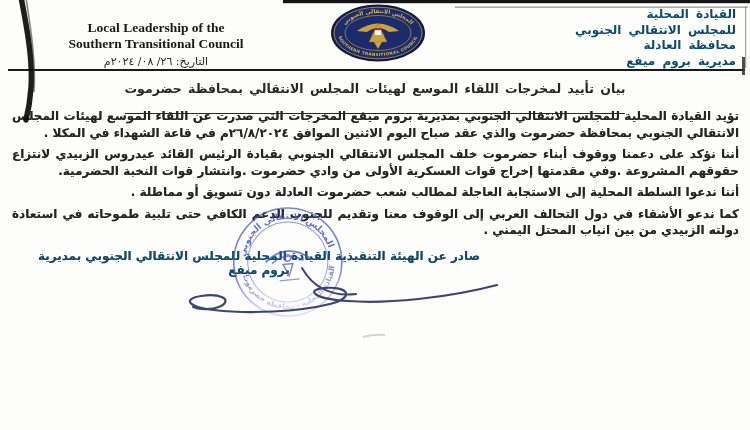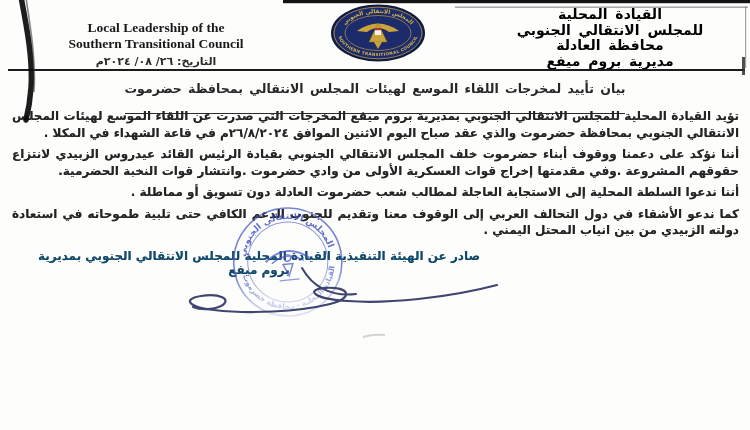--- a/index.html
+++ b/index.html
@@ -8,27 +8,27 @@
     background:#fdfdfc; font-family:"DejaVu Sans", sans-serif;
   }
   
   .lh-left{
     position:absolute; top:20px; left:20px; width:272px; text-align:center;
     font-family:"Liberation Serif", serif; font-weight:bold;
     font-size:13.5px; line-height:15.5px; color:#181818;
   }
   .lh-left .date{
     margin-top:3px; direction:rtl; font-family:"DejaVu Sans", sans-serif;
-    font-size:11px; font-weight:bold; color:#2b2b2b; letter-spacing:1px;
+    font-size:11px; font-weight:normal; color:#2b2b2b; letter-spacing:1px;
   }
   .emblem{ position:absolute; top:4px; left:330px; }
   .lh-right{
-    position:absolute; top:7px; left:484px; width:252px; text-align:center;
-    direction:rtl; font-weight:bold; font-size:14px; line-height:15.5px;
-    color:#000000; word-spacing:3px;
+    position:absolute; top:7px; left:484px; width:252px; 
+    direction:rtl; font-weight:bold; font-size:12px; line-height:15.5px;
+    color:#0c4a6e; word-spacing:3px;
   }
   .divider{
     position:absolute; top:69px; left:8px; right:5px; height:0;
     border-top:2px solid #1b1b1b;
   }
   
   .title-wrap{ position:absolute; top:78px; left:0; width:750px; text-align:center; direction:rtl; }
   .title{
     display:inline-block; font-weight:bold; font-size:12.5px; color:#262626;
     border-bottom:1.6px solid #2a2a2a; padding-bottom:17px; word-spacing:2px;

